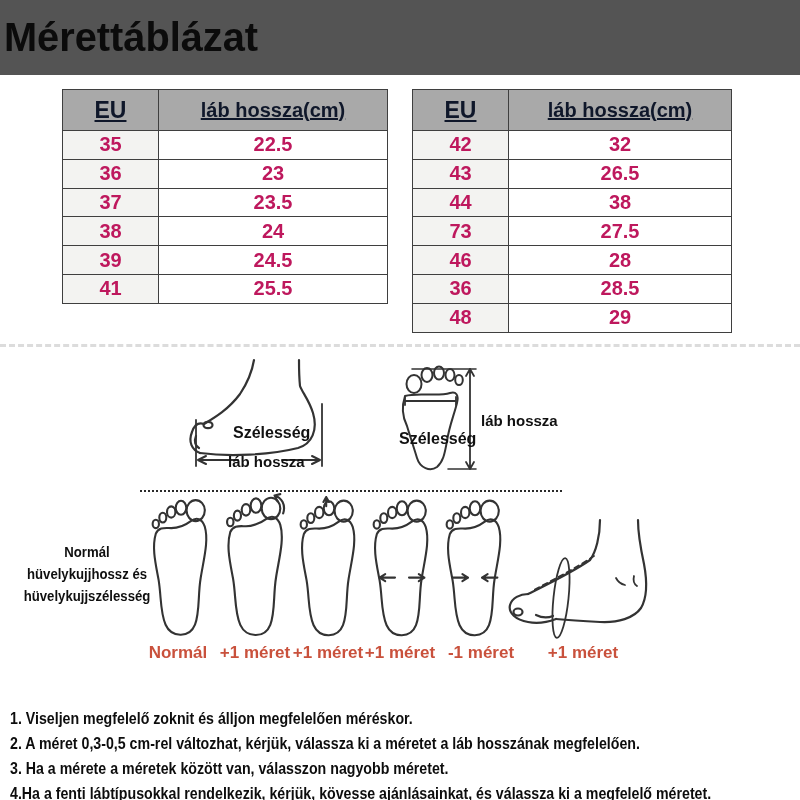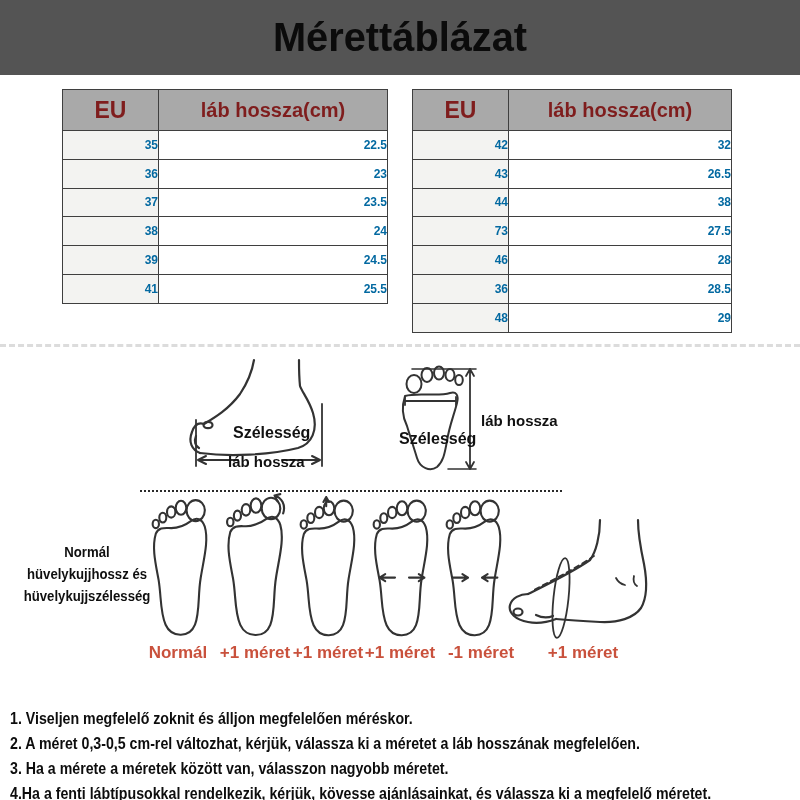--- a/index.html
+++ b/index.html
@@ -1,31 +1,31 @@
 <!DOCTYPE html>
 <html style="--banner-bg: #545454; --banner-text: #0b0b0b; --table-header-bg: #a9a9a9; --eu-col-bg: #f3f3f1; --cell-bg: #ffffff; --border: #3f3f3f; --text: #1a1a1a; --accent: #c9513c; --divider: #dcdcdc; --line-art: #333333;"><head>
 <meta charset="utf-8">
 <style>
   html,body{margin:0;padding:0;background:#fff;}
   .page{position:relative;width:800px;height:800px;background:#fff;overflow:hidden;
         font-family:"Liberation Sans",sans-serif;color:var(--text,#1a1a1a);}
   
   .band{position:absolute;left:0;top:0;width:800px;height:75px;background:var(--banner-bg,#545454);
-        display:flex;align-items:center;justify-content:center;}
+        display:flex;align-items:center;justify-content:flex-start;}
   .band h1{margin:0;font-size:41px;font-weight:700;color:var(--banner-text,#0b0b0b);
            letter-spacing:0;transform:scaleX(.97);}
   
   table.size{position:absolute;top:89px;border-collapse:collapse;table-layout:fixed;
              font-weight:700;text-align:center;}
   table.size.t-left{left:62px;width:326px;}
   table.size.t-right{left:412px;width:320px;}
   table.size th,table.size td{border:1.6px solid var(--border,#3f3f3f);padding:0;}
-  table.size th{height:40px;background:var(--table-header-bg,#a9a9a9);font-size:20px;color:#7f1d1d;}
+  table.size th{height:40px;background:var(--table-header-bg,#a9a9a9);font-size:20px;color:#0f172a;text-decoration:underline;}
   table.size th.c-eu{font-size:23px;}
-  table.size td{height:27.8px;font-size:12px;background:var(--cell-bg,#ffffff);color:#0369a1;text-align:right;}
+  table.size td{height:27.8px;font-size:20px;background:var(--cell-bg,#ffffff);color:#be185d;}
   table.size td.c-eu{background:var(--eu-col-bg,#f3f3f1);}
   col.eu{width:96px;}
   
   .divider{position:absolute;left:0;top:344px;width:800px;height:0;
            border-top:3px dashed var(--divider,#dcdcdc);}
   
   .diag{position:absolute;color:var(--line-art,#333);}
   .diag svg{display:block;}
   .mlabel{position:absolute;font-weight:700;font-size:16px;color:#111;white-space:nowrap;}
   .mlabel.small{font-size:15px;}

